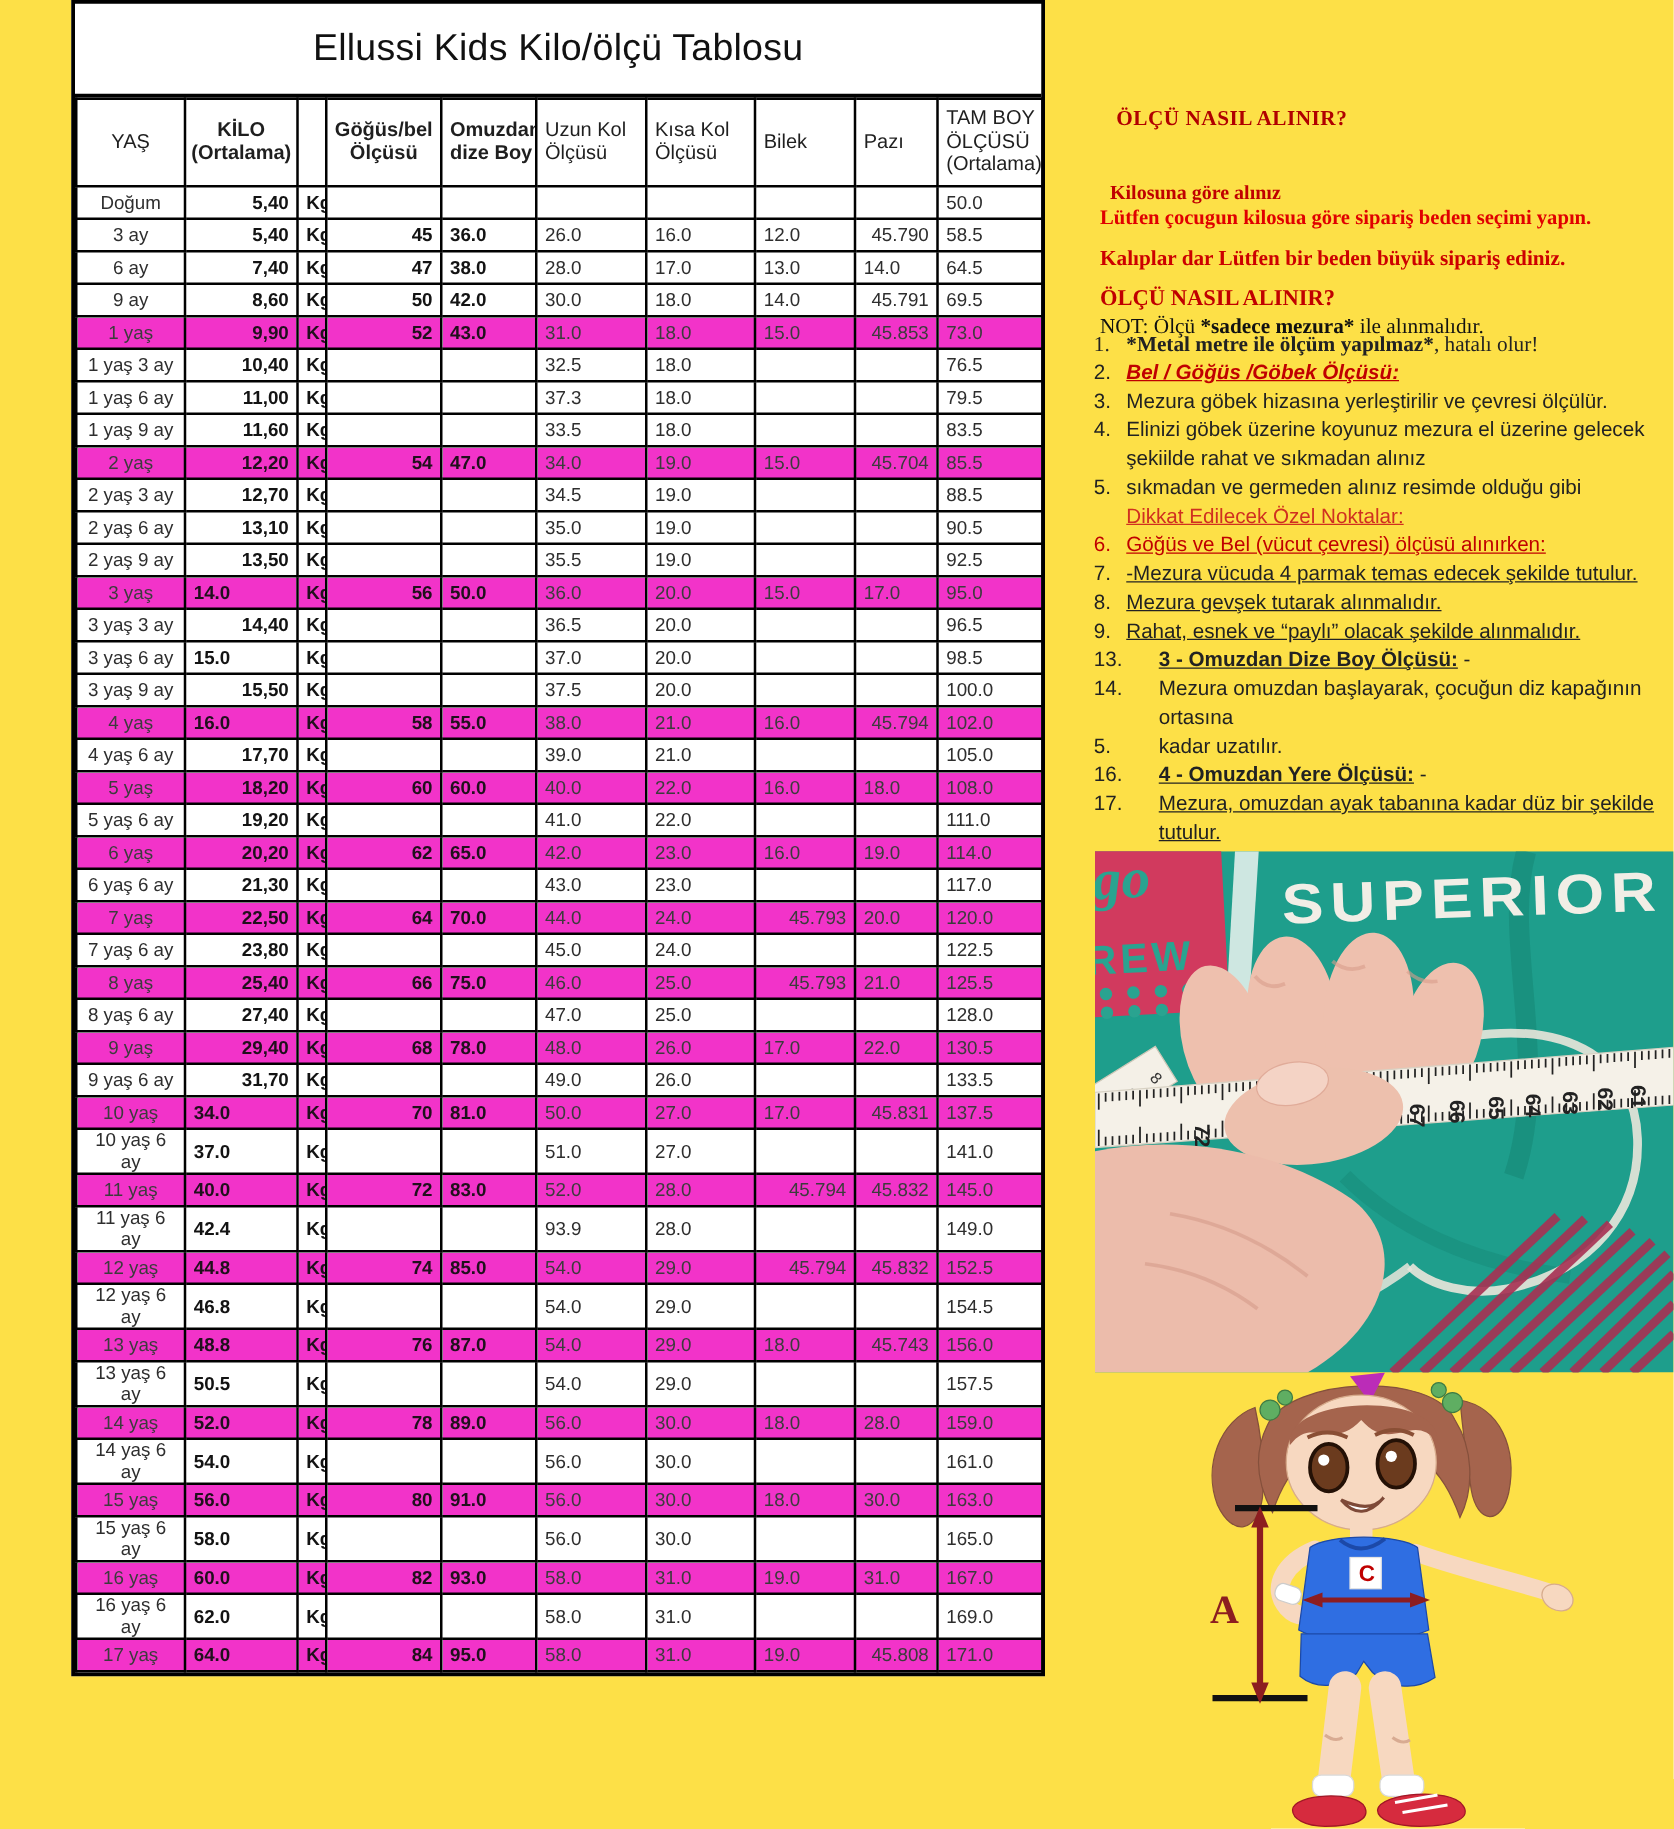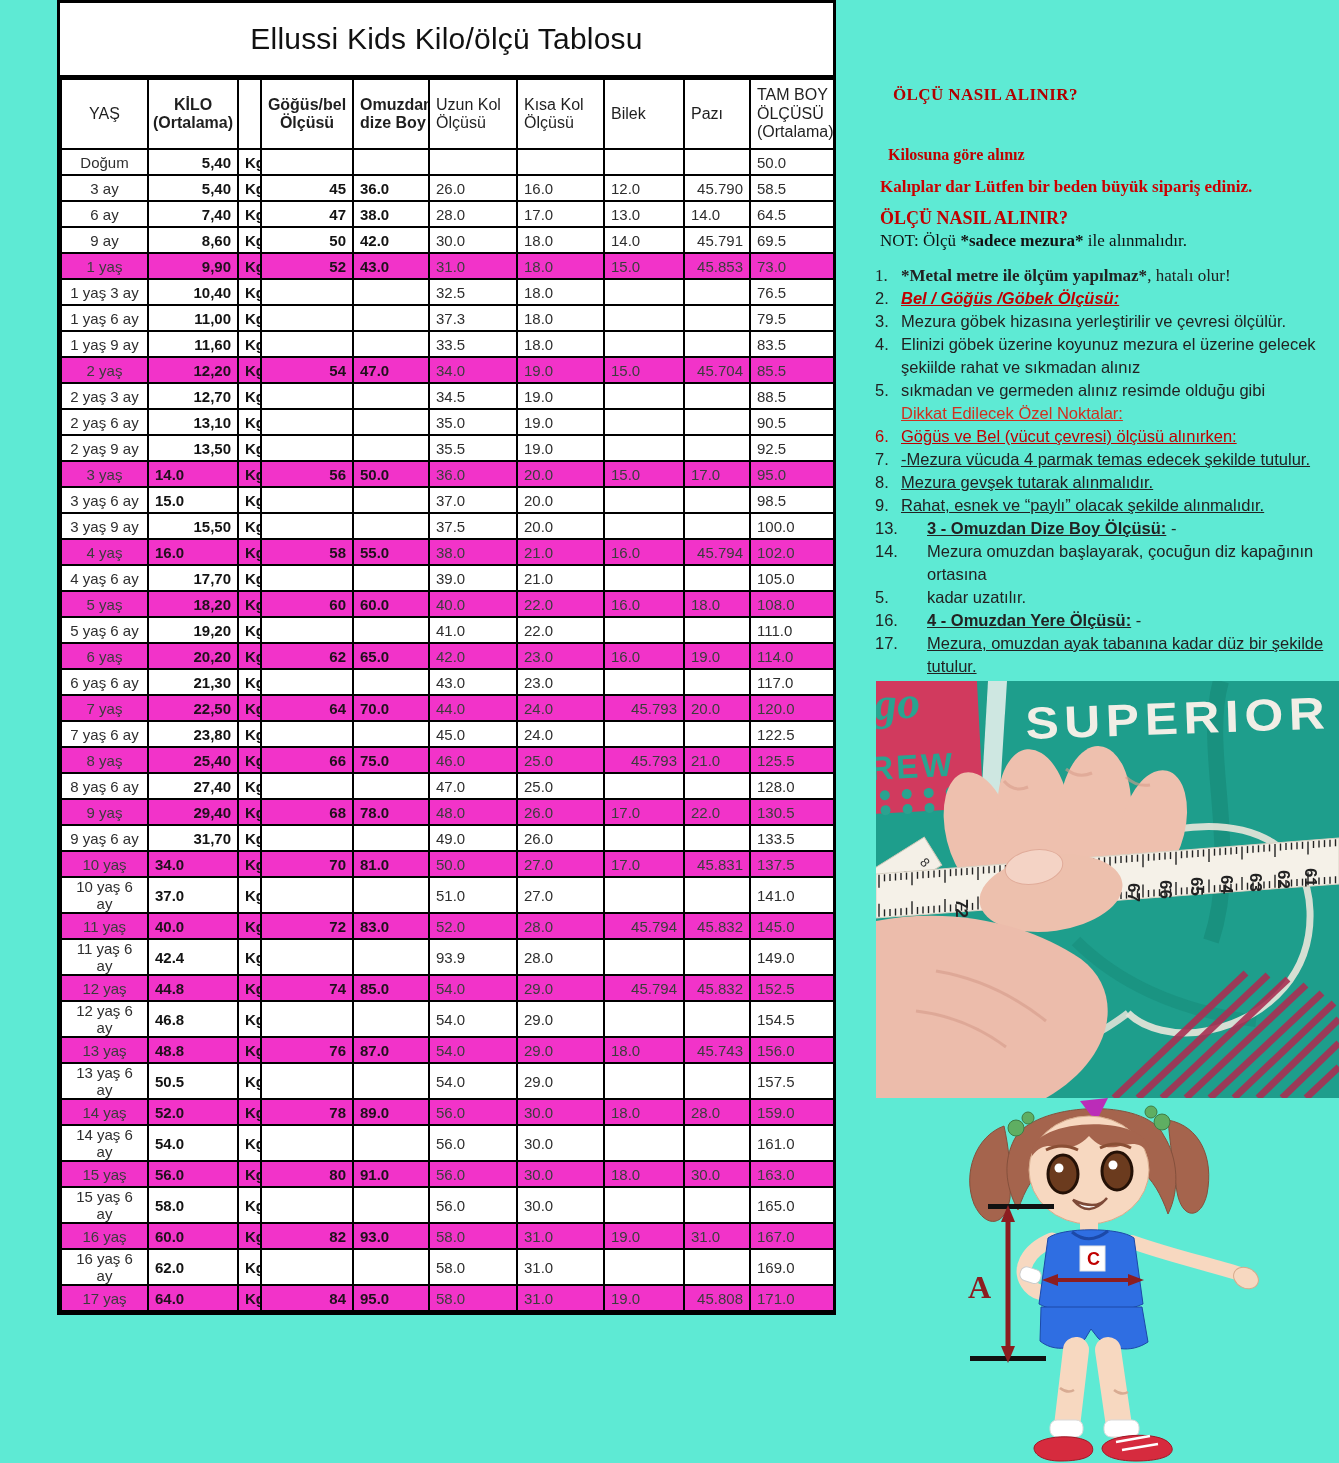--- a/index.html
+++ b/index.html
@@ -1,16 +1,16 @@
 <!DOCTYPE html>
 <html><head>
 <meta charset="utf-8">
 <style>
   html,body{margin:0;padding:0;background:#fff;}
-  #canvas{position:relative;width:1339px;height:1463px;background:#5eead4;overflow:hidden;
+  #canvas{position:relative;width:1339px;height:1463px;background:#fde047;overflow:hidden;
           font-family:"Liberation Sans",sans-serif;color:#1f1f1f;}
 
   
   #table-wrap{position:absolute;left:57px;top:0;width:779px;border:3px solid #000;box-sizing:border-box;background:#fff;}
   #table-title{height:72px;border-bottom:3px solid #000;display:flex;align-items:center;justify-content:center;
                font-size:30px;letter-spacing:.2px;color:#111;}
   table{border-collapse:collapse;table-layout:fixed;width:100%;}
   col.c0{width:87px}col.c1{width:90px}col.c2{width:23px}col.c3{width:92px}col.c4{width:76px}
   col.c5{width:88px}col.c6{width:87px}col.c7{width:80px}col.c8{width:66px}col.c9{width:84px}
   th,td{border:2px solid #000;overflow:hidden;}
@@ -241,20 +241,32 @@
             <td class="al-l b">Kg</td>
             <td class="al-r b">56</td>
             <td class="al-l b">50.0</td>
             <td class="al-l">36.0</td>
             <td class="al-l">20.0</td>
             <td class="al-l">15.0</td>
             <td class="al-l">17.0</td>
             <td class="al-l">95.0</td>
           </tr>
           <tr>
+            <td class="al-c">3 yaş 3 ay</td>
+            <td class="al-r b">14,40</td>
+            <td class="al-l b">Kg</td>
+            <td class="al-r b"></td>
+            <td class="al-l b"></td>
+            <td class="al-l">36.5</td>
+            <td class="al-l">20.0</td>
+            <td class="al-l"></td>
+            <td class="al-l"></td>
+            <td class="al-l">96.5</td>
+          </tr>
+          <tr>
             <td class="al-c">3 yaş 6 ay</td>
             <td class="al-l b">15.0</td>
             <td class="al-l b">Kg</td>
             <td class="al-r b"></td>
             <td class="al-l b"></td>
             <td class="al-l">37.0</td>
             <td class="al-l">20.0</td>
             <td class="al-l"></td>
             <td class="al-l"></td>
             <td class="al-l">98.5</td>
@@ -596,20 +608,21 @@
             <td class="al-l">171.0</td>
           </tr>
         </tbody>
     </table>
   </div>
 
   <div id="rc-h1">ÖLÇÜ NASIL ALINIR?</div>
 
   <div id="rc-tips">
     <div class="t1">Kilosuna göre alınız</div>
+    <div class="t2">Lütfen çocugun kilosua göre sipariş beden seçimi yapın.</div>
     <div class="t3">Kalıplar dar Lütfen bir beden büyük sipariş ediniz.</div>
     <div class="h2">ÖLÇÜ NASIL ALINIR?</div>
     <div class="note"><span>NOT: Ölçü </span><span class="b">*sadece mezura*</span><span> ile alınmalıdır.</span></div>
   </div>
 
   <div id="rc-notes">
       <div class="n-item serif">
         <span class="n-num">1.</span>
         <span class="n-body"><span class="b">*Metal metre ile ölçüm yapılmaz*</span><span>, hatalı olur!</span></span>
       </div>

